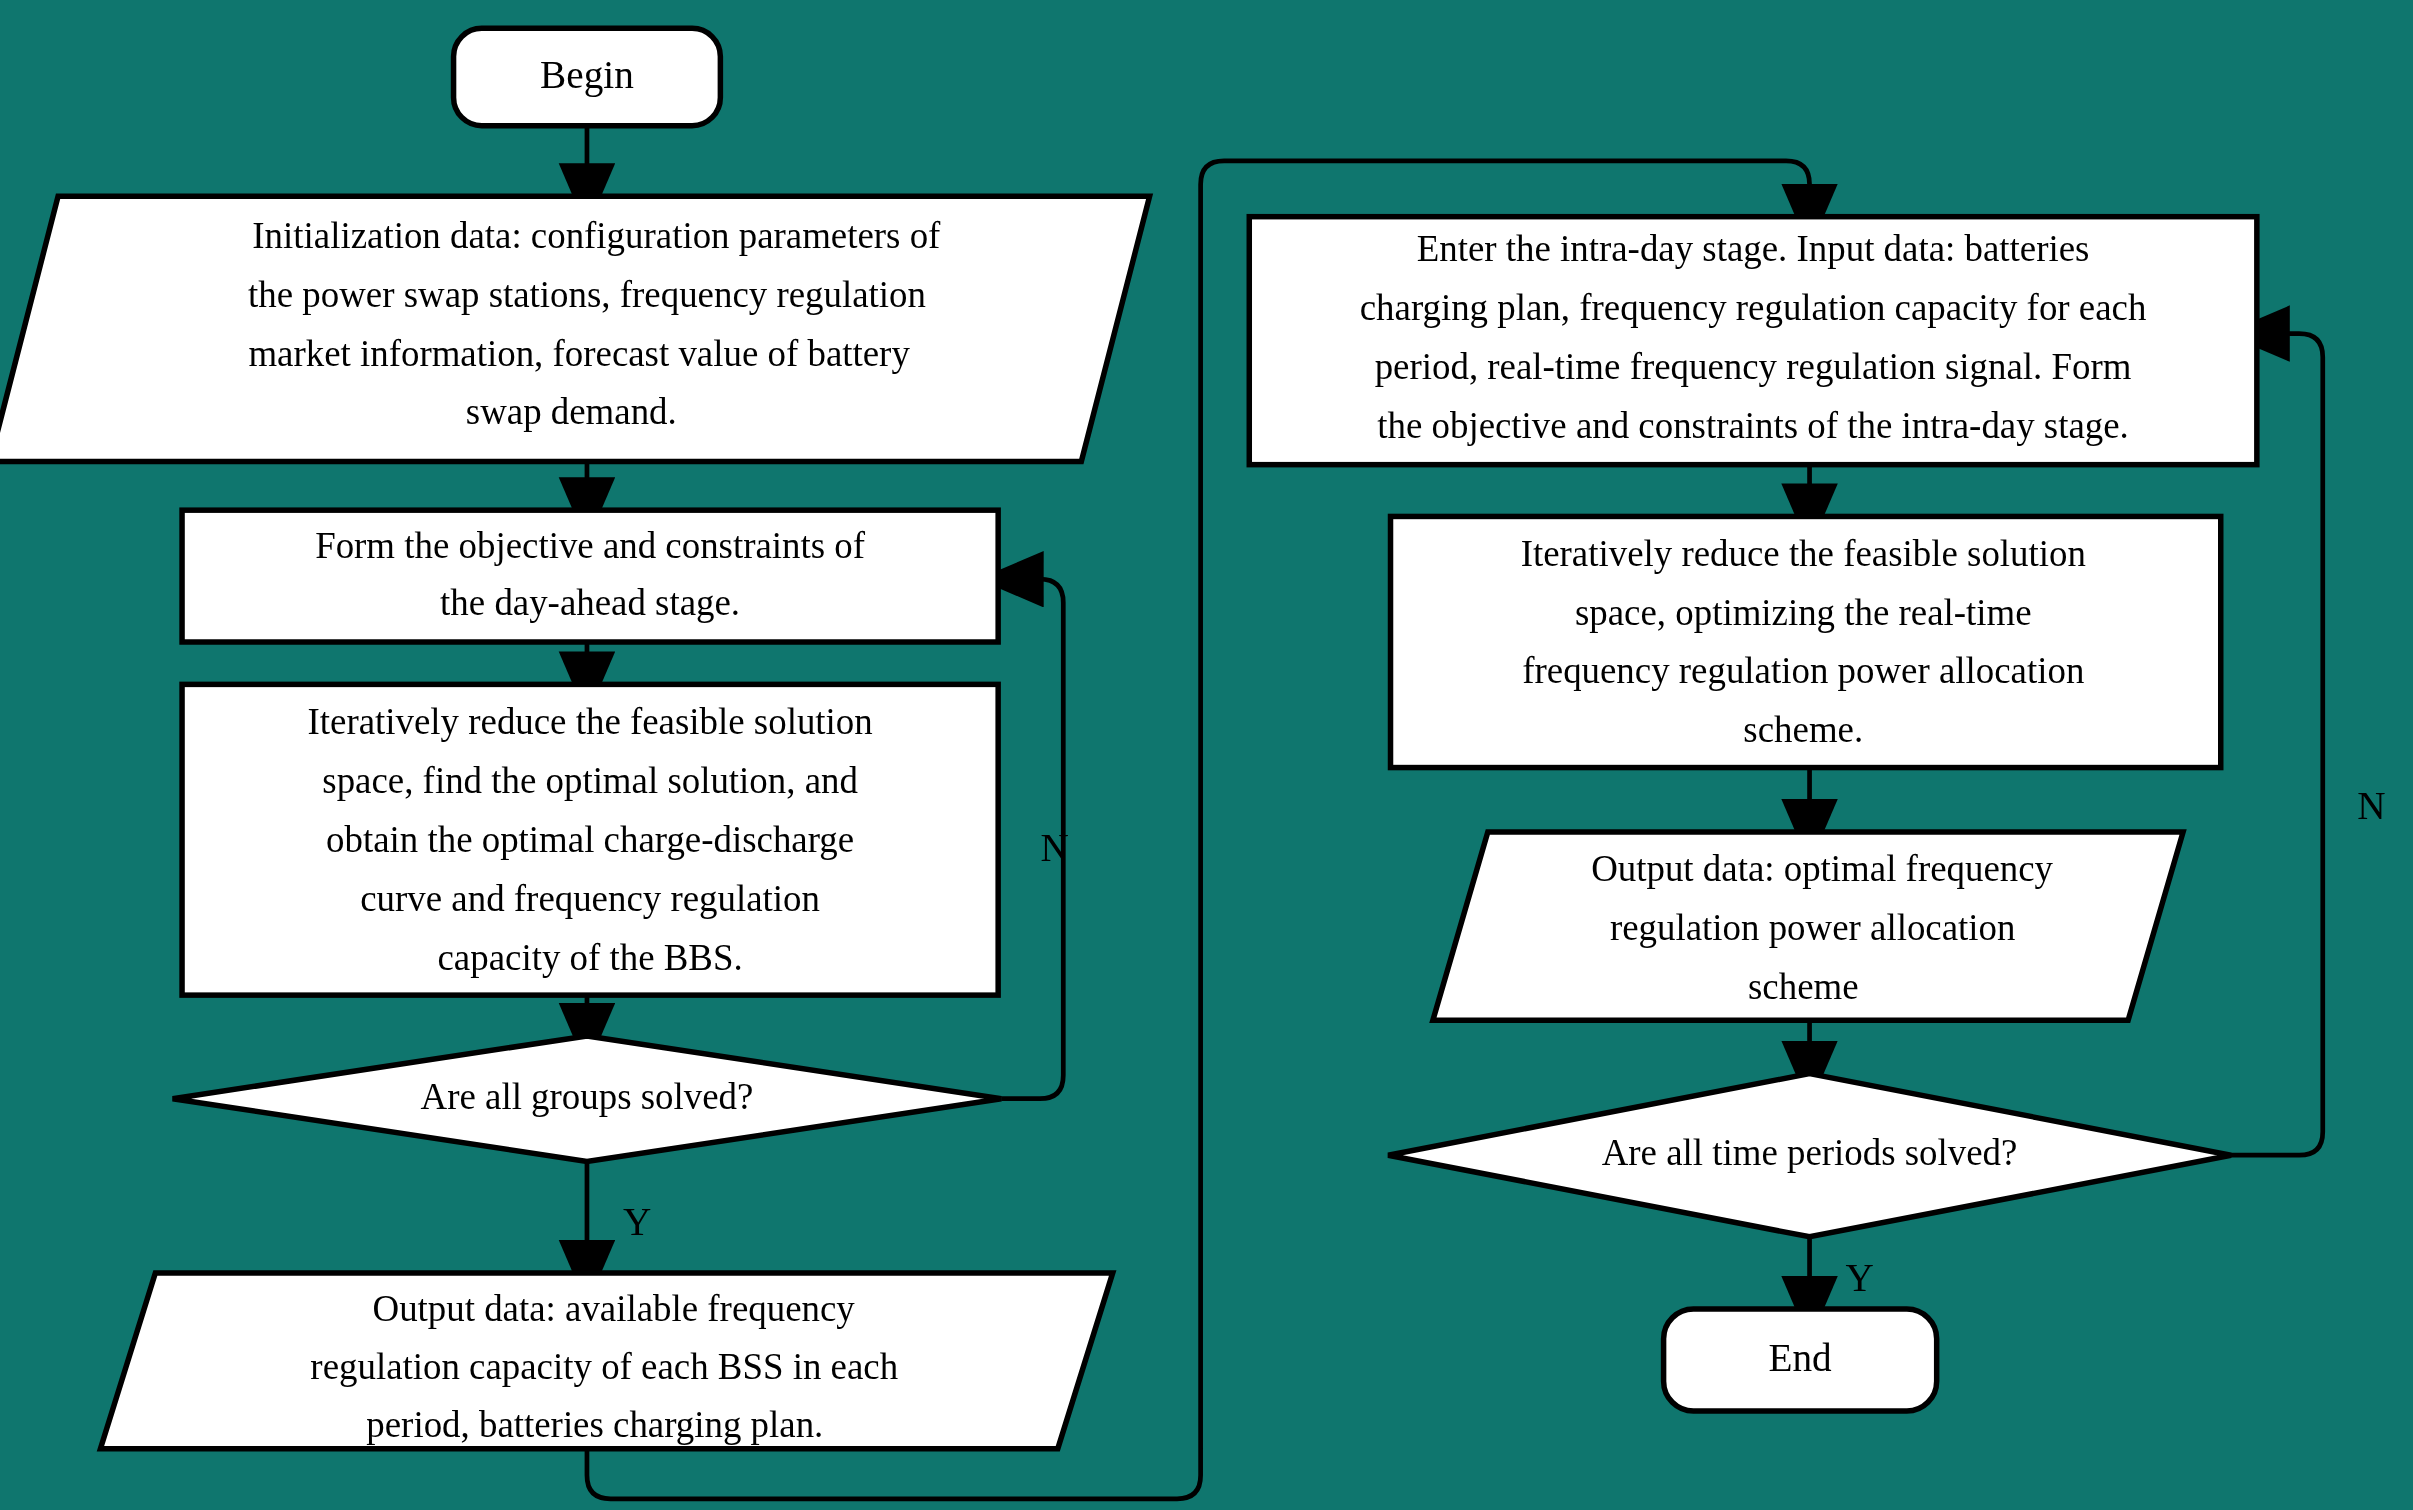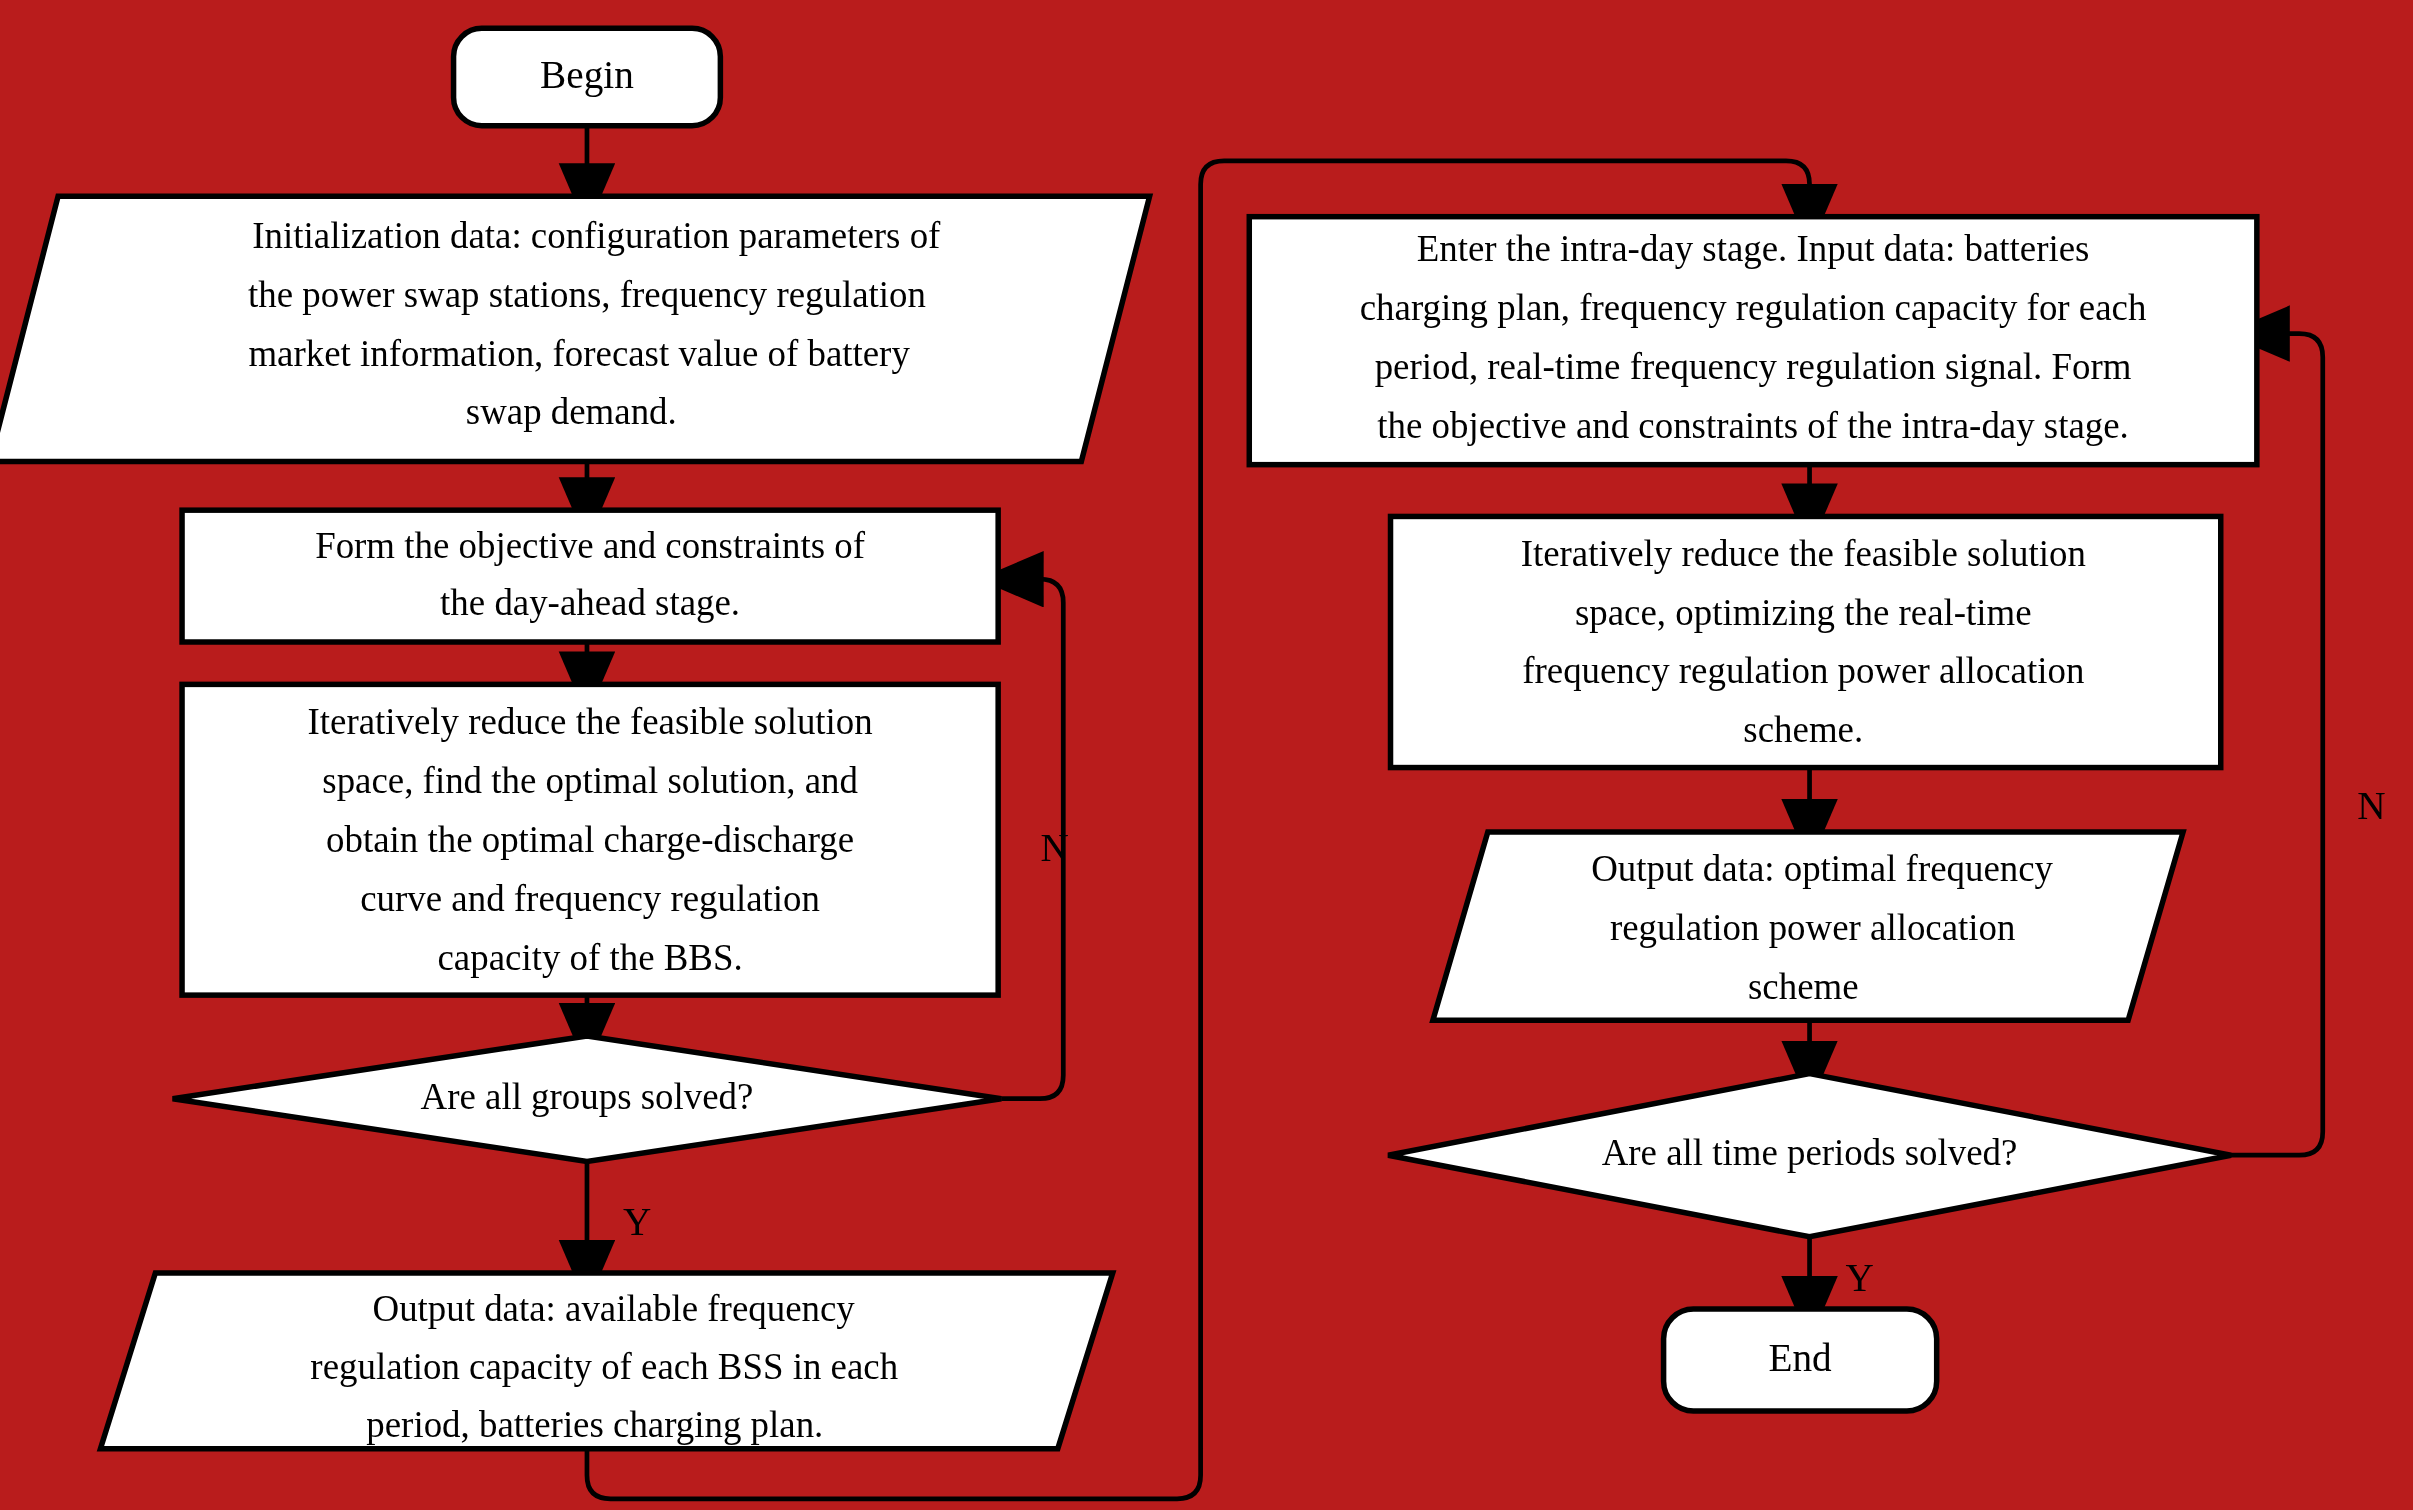--- a/index.html
+++ b/index.html
@@ -4,21 +4,21 @@
 <style>
   html, body {
     margin: 0;
     padding: 0;
     background: #ffffff;
   }
   #stage {
     position: relative;
     width: 2413px;
     height: 1510px;
-    background: #b91c1c;
+    background: #0f766e;
     overflow: hidden;
   }
   svg#flow {
     display: block;
     width: 2413px;
     height: 1510px;
   }
   .shape-stroke {
     stroke: #000000;
     fill: #ffffff;

